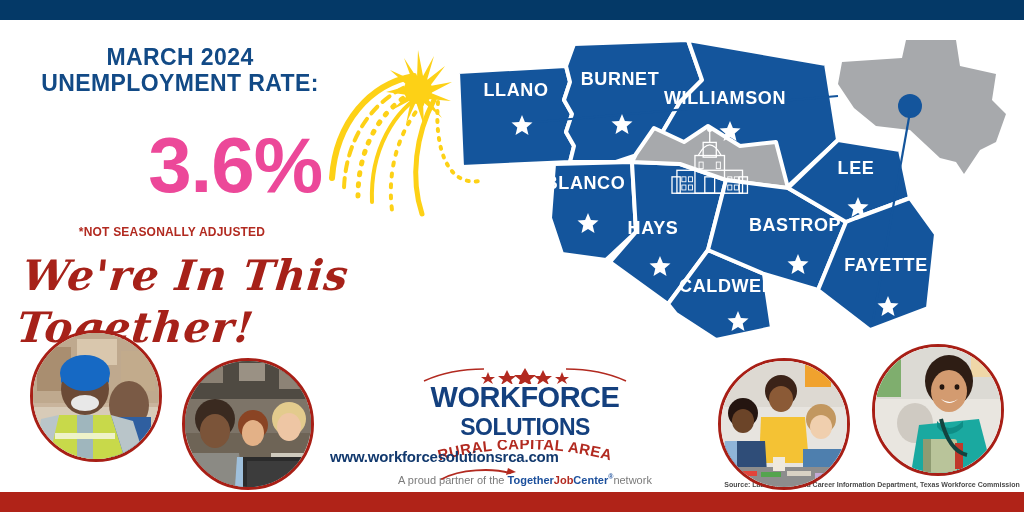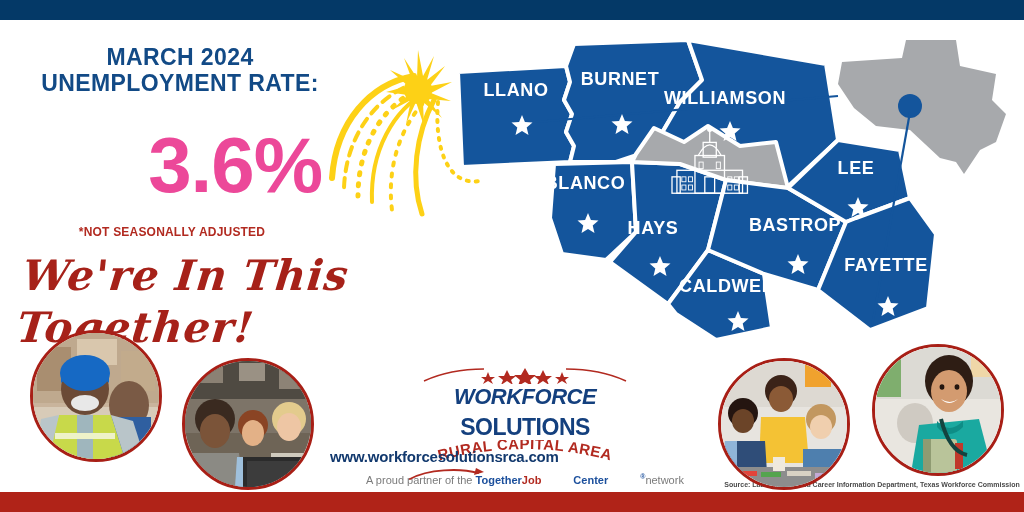--- a/index.html
+++ b/index.html
@@ -23,32 +23,32 @@
           font-family:"DejaVu Serif",serif;font-style:italic;font-weight:bold;
           font-size:42px;line-height:52px;letter-spacing:1px;
           transform:skewX(-6deg);transform-origin:left center;}
 
   
   .tagline{position:absolute;left:330px;top:316px;width:390px;text-align:center;
            color:#12396e;font-weight:bold;font-size:14px;line-height:17px;letter-spacing:.1px;}
   .logo{position:absolute;left:380px;top:368px;width:290px;text-align:center;}
   .logo .stars{height:14px;position:relative;}
   .logo .stars svg{position:absolute;left:50%;top:0;transform:translateX(-50%);}
-  .logo .l1{color:#14407e;font-weight:bold;font-size:22px;line-height:30px;letter-spacing:-.5px;font-style:italic;}
+  .logo .l1{color:#14407e;font-weight:bold;font-size:29px;line-height:30px;letter-spacing:-.5px;}
   .logo .l2{color:#14407e;font-weight:bold;font-size:23px;line-height:30px;letter-spacing:-.5px;}
   .logo .l3{position:relative;height:22px;}
   .logo .l3 svg{position:absolute;left:50%;top:-2px;transform:translateX(-50%);}
   .url{position:absolute;left:330px;top:448px;width:390px;text-align:left;
        color:#12396e;font-weight:bold;font-size:15px;letter-spacing:-.2px;}
 
   .ajc{position:absolute;left:330px;top:473px;width:390px;text-align:center;
        font-size:11px;color:#7b7b7b;white-space:nowrap;}
   .ajc .am{color:#1b4f9c;font-weight:bold;}
   .ajc .job{color:#b22a20;font-weight:bold;}
-  .ajc .cen{color:#1b4f9c;font-weight:bold;padding-left:32px;}
+  .ajc .cen{color:#1b4f9c;font-weight:bold;}
   .ajc .net{color:#7b7b7b;text-align:center;}
   .ajc-wrap{position:relative;display:inline-block;}
   .ajc-wrap .swoosh{position:absolute;left:42px;top:-5px;}
 
   .source{position:absolute;left:724px;top:481px;width:296px;text-align:center;
           font-size:7px;font-weight:bold;color:#4a4a4a;letter-spacing:0;}
 
   
   .photo{position:absolute;border-radius:50%;border:3px solid #a81f16;overflow:hidden;}
   .photo .inner{width:100%;height:100%;position:relative;}

